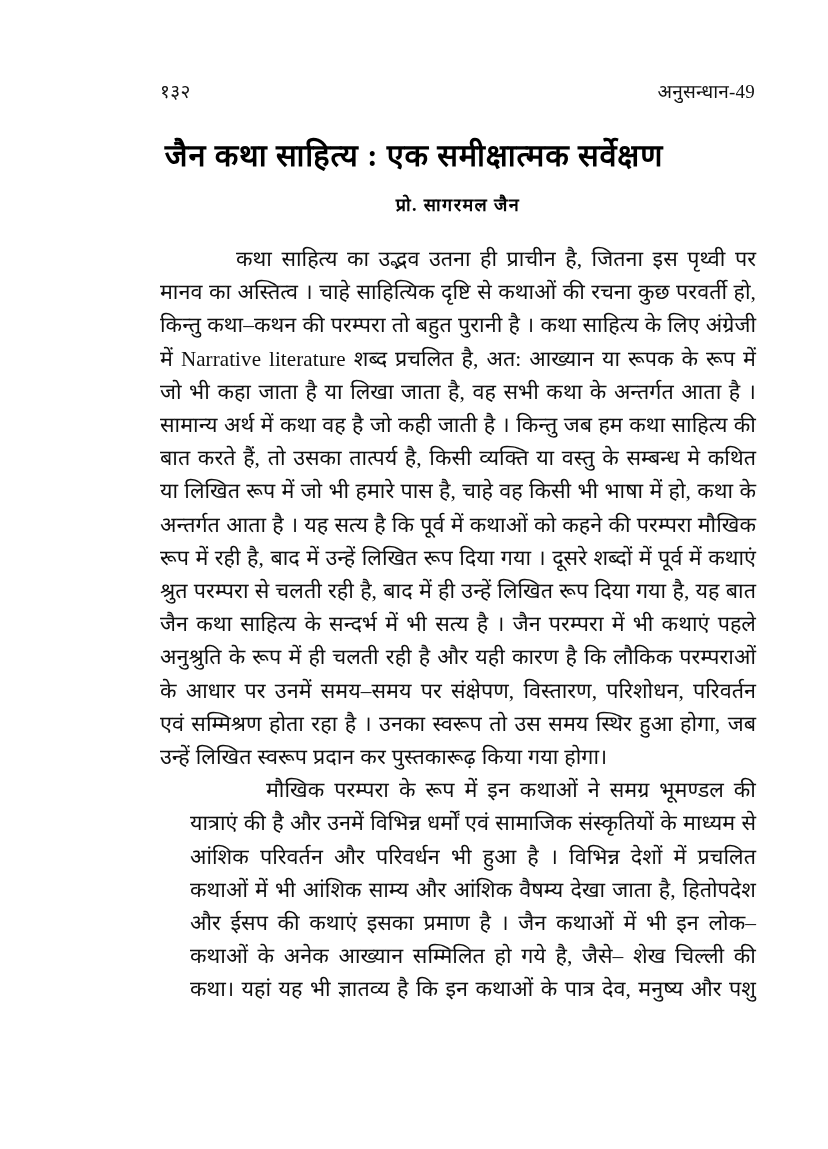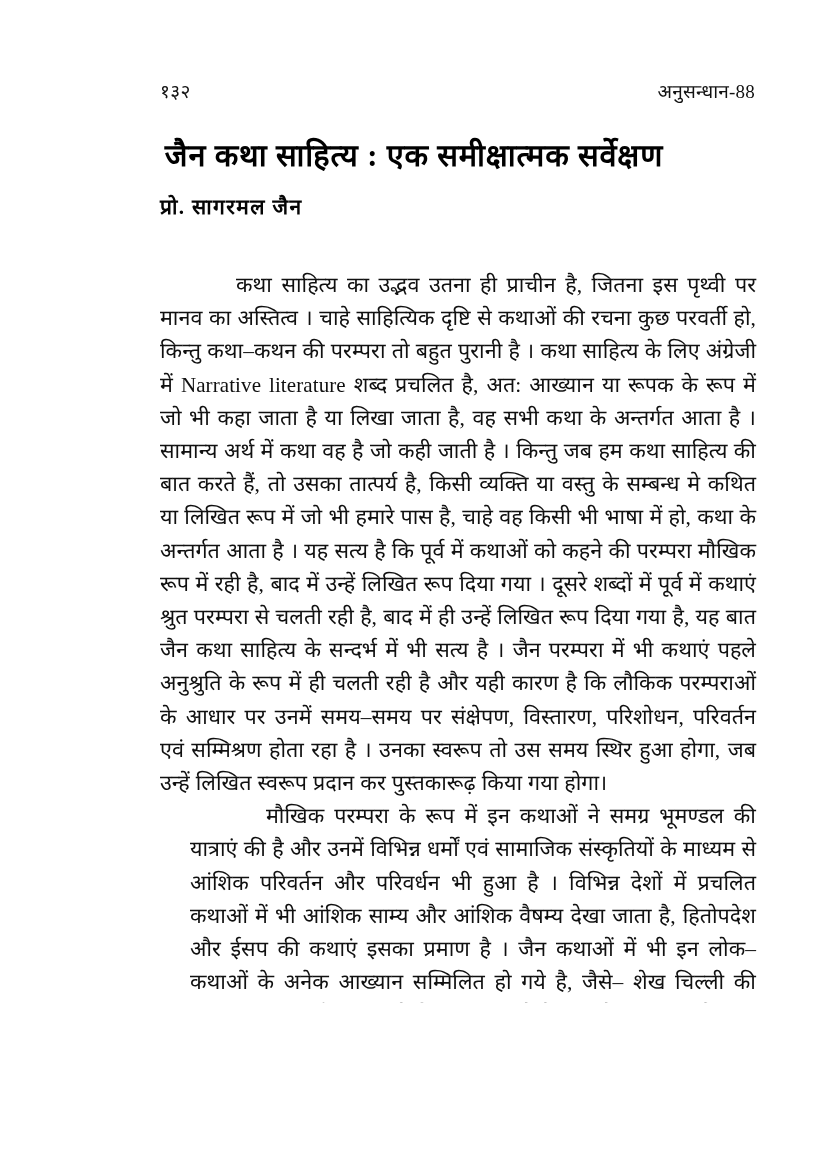--- a/index.html
+++ b/index.html
@@ -58,22 +58,22 @@
     font-style: normal;
     transform: scaleX(0.99);
   }
 
   
   .byline {
     position: absolute;
     top: 192px;
     left: 160px;
     width: 596px;
-    text-align: left;
-    font-size: 21px;
+    text-align: center;
+    font-size: 18px;
     font-weight: 700;
     letter-spacing: 1.4px;
     color: #050505;
     padding-right: 2px;
   }
 
   
   .body-text {
     position: absolute;
     top: 243px;
@@ -89,21 +89,20 @@
     font-size: 21.5px;
     line-height: 33.2px;
     letter-spacing: 0.05px;
     word-spacing: 0.6px;
     color: #101010;
     hyphens: none;
   }
 
   .para.indent {
     text-indent: 76px;
-    margin-top: 26px;
   }
 
   .para + .para {
     margin-top: 0;
     margin-left: 30px;
   }
 
   .latin {
     font-family: "Liberation Serif", "DejaVu Serif", serif;
     font-size: 21px;
@@ -119,21 +118,21 @@
     background: rgba(255,255,255,0);
   }
 </style>
 </head>
 <body>
 
 <div class="page" style="background: rgb(255, 255, 255); color: rgb(16, 16, 16);">
 
   <div class="running-head">
     <span class="folio">१३२</span>
-    <span class="journal">अनुसन्धान-88</span>
+    <span class="journal">अनुसन्धान-49</span>
   </div>
 
   <div class="article-title">जैन कथा साहित्य : एक समीक्षात्मक सर्वेक्षण</div>
 
   <div class="byline">प्रो. सागरमल जैन</div>
 
   <div class="body-text">
       <p class="para indent"><span>कथा साहित्य का उद्भव उतना ही प्राचीन है, जितना इस पृथ्वी पर मानव का अस्तित्व । चाहे साहित्यिक दृष्टि से कथाओं की रचना कुछ परवर्ती हो, किन्तु कथा–कथन की परम्परा तो बहुत पुरानी है । कथा साहित्य के लिए अंग्रेजी में </span><span class="latin">Narrative literature</span><span> शब्द प्रचलित है, अत: आख्यान या रूपक के रूप में जो भी कहा जाता है या लिखा जाता है, वह सभी कथा के अन्तर्गत आता है । सामान्य अर्थ में कथा वह है जो कही जाती है । किन्तु जब हम कथा साहित्य की बात करते हैं, तो उसका तात्पर्य है, किसी व्यक्ति या वस्तु के सम्बन्ध मे कथित या लिखित रूप में जो भी हमारे पास है, चाहे वह किसी भी भाषा में हो, कथा के अन्तर्गत आता है । यह सत्य है कि पूर्व में कथाओं को कहने की परम्परा मौखिक रूप में रही है, बाद में उन्हें लिखित रूप दिया गया । दूसरे शब्दों में पूर्व में कथाएं श्रुत परम्परा से चलती रही है, बाद में ही उन्हें लिखित रूप दिया गया है, यह बात जैन कथा साहित्य के सन्दर्भ में भी सत्य है । जैन परम्परा में भी कथाएं पहले अनुश्रुति के रूप में ही चलती रही है और यही कारण है कि लौकिक परम्पराओं के आधार पर उनमें समय–समय पर संक्षेपण, विस्तारण, परिशोधन, परिवर्तन एवं सम्मिश्रण होता रहा है । उनका स्वरूप तो उस समय स्थिर हुआ होगा, जब उन्हें लिखित स्वरूप प्रदान कर पुस्तकारूढ़ किया गया होगा।</span></p>
       <p class="para indent"><span>मौखिक परम्परा के रूप में इन कथाओं ने समग्र भूमण्डल की यात्राएं की है और उनमें विभिन्न धर्मों एवं सामाजिक संस्कृतियों के माध्यम से आंशिक परिवर्तन और परिवर्धन भी हुआ है । विभिन्न देशों में प्रचलित कथाओं में भी आंशिक साम्य और आंशिक वैषम्य देखा जाता है, हितोपदेश और ईसप की कथाएं इसका प्रमाण है । जैन कथाओं में भी इन लोक–कथाओं के अनेक आख्यान सम्मिलित हो गये है, जैसे– शेख चिल्ली की कथा। यहां यह भी ज्ञातव्य है कि इन कथाओं के पात्र देव, मनुष्य और पशु पक्षी सभी रहे हैं । जहां तक जैन कथाओं का प्रश्न है उनके भी मुख्य</span></p>
     </div>

